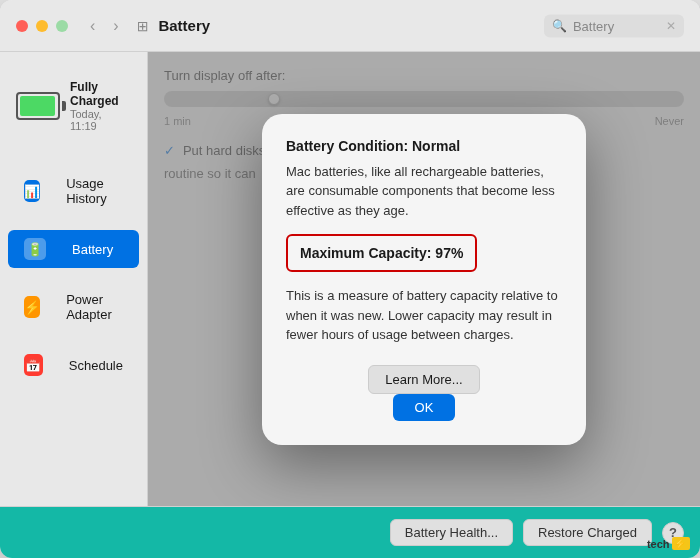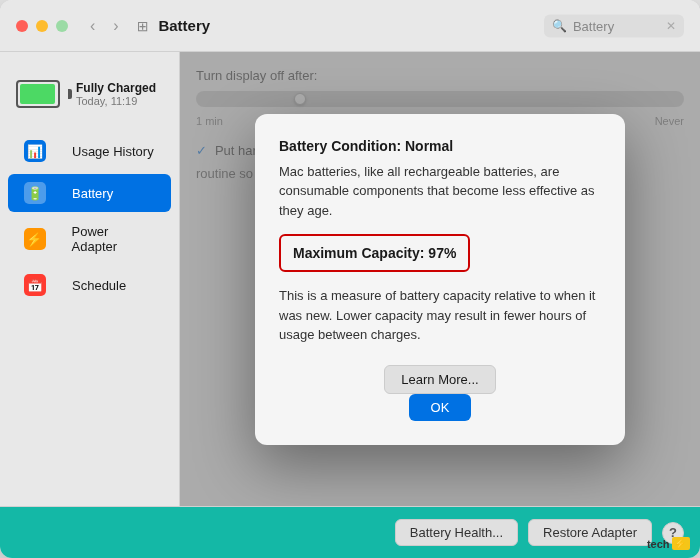--- a/index.html
+++ b/index.html
@@ -110,27 +110,27 @@
     }
 
     
     .main-content {
       display: flex;
       height: calc(558px - 52px - 52px);
     }
 
     
     .sidebar {
-      width: 180px;
+      width: 148px;
       background: #e8e8e8;
       padding: 16px 0;
       border-right: 1px solid #d0d0d0;
       display: flex;
       flex-direction: column;
-      gap: 4px;
+      gap: 16px;
     }
 
     .battery-status {
       padding: 12px 16px;
       display: flex;
       align-items: center;
       gap: 10px;
       margin-bottom: 8px;
     }
 
@@ -310,23 +310,23 @@
       bottom: 0;
       background: rgba(0,0,0,0.3);
       display: flex;
       align-items: center;
       justify-content: center;
       z-index: 100;
     }
 
     .modal {
       background: #f5f5f5;
-      border-radius: 12px;
+      border-radius: 20px;
       padding: 24px;
-      width: 370px;
+      width: 324px;
       box-shadow: 0 20px 60px rgba(0,0,0,0.4);
       position: relative;
     }
 
     .modal-title {
       font-size: 14px;
       font-weight: 700;
       color: #1a1a1a;
       margin-bottom: 8px;
     }
@@ -517,21 +517,21 @@
             <button class="btn-ok">OK</button>
           </div>
         </div>
       </div>
 
     </div>
   </div>
 
   <div class="bottom-bar">
     <button class="btn-secondary">Battery Health...</button>
-    <button class="btn-secondary">Restore Adapter</button>
+    <button class="btn-secondary">Restore Charged</button>
     <div class="help-btn">?</div>
   </div>
 
   <div class="watermark">
     <span class="watermark-text">tech</span>
     <span class="watermark-bolt">⚡</span>
   </div>
 
 </div>
 

